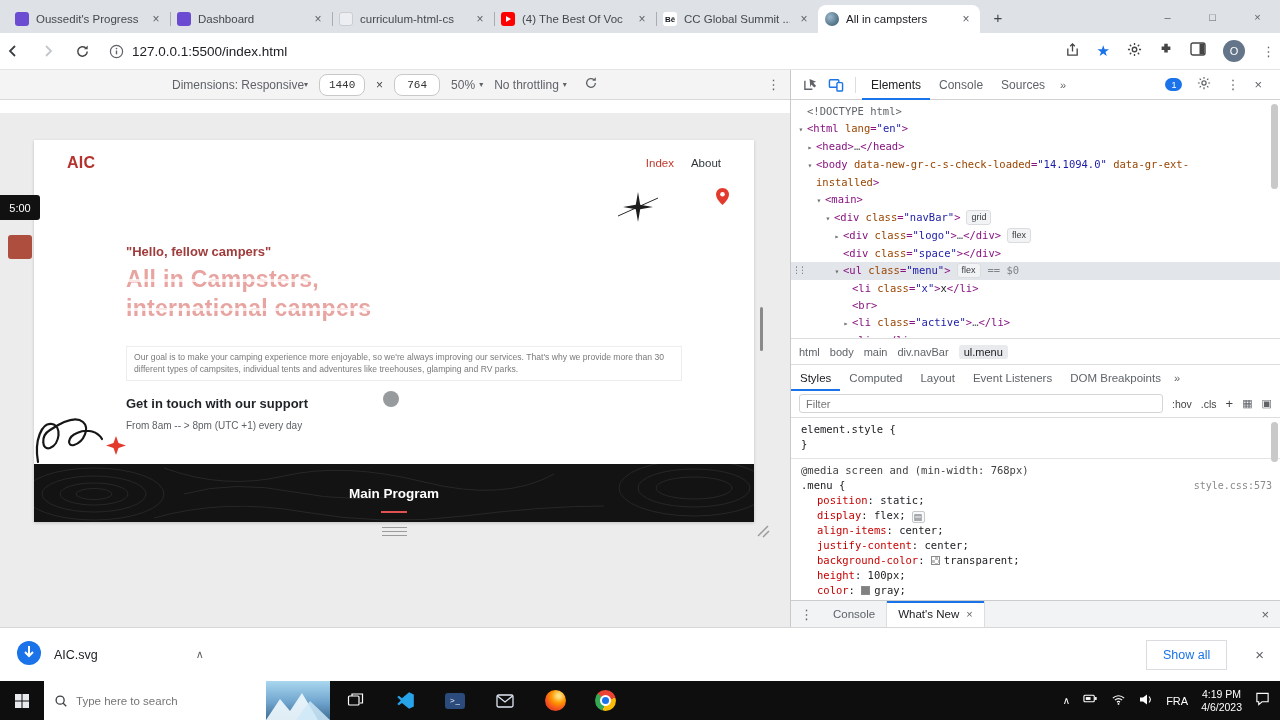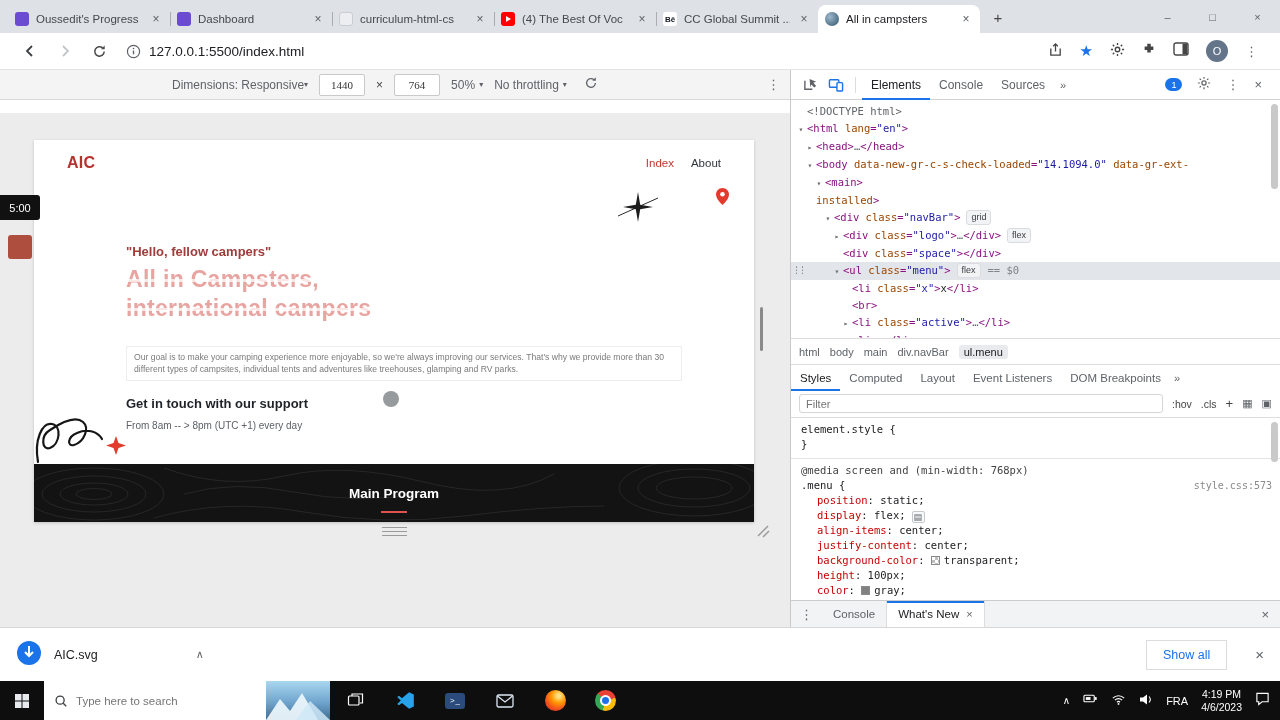--- a/index.html
+++ b/index.html
@@ -21,32 +21,32 @@
   .fav-doc{background:#eceef1;border:1px solid #c9cdd2}
   .fav-youtube{background:#f00}
   .fav-youtube::after{content:"";width:0;height:0;border-left:5px solid #fff;border-top:3px solid transparent;border-bottom:3px solid transparent;margin-left:1px}
   .fav-behance{background:#fff;color:#14191f;font-size:8px;font-weight:700}
   .fav-site{background:radial-gradient(circle at 35% 35%,#9db8cc,#2f5368);border-radius:50%}
   .newtab{width:24px;height:24px;margin:0 0 3px 6px;text-align:center;font-size:15px;color:#444;line-height:24px}
   .win-controls{position:absolute;right:0;top:0;height:33px;display:flex;align-items:center}
   .wc{width:45px;text-align:center;font-size:11px;color:#5f6368}
 
   
-  .addrbar{position:absolute;top:33px;left:0;right:0;height:37px;background:#fff;border-bottom:1px solid #e4e4e4;display:flex;align-items:center;padding:0 22px}
+  .addrbar{position:absolute;top:33px;left:0;right:0;height:37px;background:#fff;border-bottom:1px solid #e4e4e4;display:flex;align-items:center;padding:0 5px}
   .nav-ic{margin-right:19px;display:flex;align-items:center}
   .url{font-size:13.5px;color:#202124;margin-left:8px}
   .addr-right{margin-left:auto;display:flex;align-items:center;gap:17px}
   .star{color:#1a73e8;font-size:15px}
   .avatar{width:22px;height:22px;border-radius:50%;background:#64758a;color:#fff;font-size:11px;display:flex;align-items:center;justify-content:center}
 
   
   .dev-toolbar{position:absolute;top:70px;left:0;width:790px;height:30px;background:#f4f4f5;border-bottom:1px solid #d8d8d8;display:flex;align-items:center;gap:11px;font-size:12px;color:#444;padding-left:172px}
   .dim-label{color:#5f6368;display:flex;align-items:center;gap:0}
   .caret{font-size:8px;color:#5f6368}
-  .dim-input{width:46px;height:22px;border:1px solid #c9c9c9;border-radius:2px;background:#fff;font-size:11px;text-align:center;color:#333;font-family:Liberation Serif, serif}
+  .dim-input{width:46px;height:22px;border:1px solid #c9c9c9;border-radius:8px;background:#fff;font-size:11px;text-align:center;color:#333;font-family:Liberation Mono, monospace}
   .dd{display:flex;align-items:center;gap:4px;color:#5f6368}
   .tb-kebab{position:absolute;right:10px;top:8px}
 
   
   .canvas{position:absolute;top:100px;left:0;width:790px;height:527px;background:#ececec}
   .canvas-strip{position:absolute;top:0;left:0;right:0;height:13px;background:#fff}
   .page{position:absolute;left:34px;top:40px;width:720px;height:382px;background:#fff;box-shadow:0 1px 3px rgba(0,0,0,.18)}
   .page-nav{position:absolute;top:0;left:0;right:0;height:46px;display:flex;align-items:center;padding:0 33px}
   .logo{font-size:16px;font-weight:800;color:#b4332e;letter-spacing:.3px}
   .nav-links{margin-left:auto;display:flex;gap:17px;font-size:11.5px}
@@ -362,22 +362,22 @@
         <span class="glyph">⋮</span>
         <span class="glyph">×</span>
       </div>
     </div>
 
     <div class="dt-tree">
         <div class="tree-row" style="padding-left: 4px;"><span class="arrow"></span><span class="c-g">&lt;!DOCTYPE html&gt;</span></div>
         <div class="tree-row" style="padding-left: 4px;"><span class="arrow">▾</span><span class="c-t">&lt;html </span><span class="c-a">lang</span><span class="c-t">=</span><span class="c-v">"en"</span><span class="c-t">&gt;</span></div>
         <div class="tree-row" style="padding-left: 13px;"><span class="arrow">▸</span><span class="c-t">&lt;head&gt;</span><span class="c-g">…</span><span class="c-t">&lt;/head&gt;</span></div>
         <div class="tree-row" style="padding-left: 13px;"><span class="arrow">▾</span><span class="c-t">&lt;body </span><span class="c-a">data-new-gr-c-s-check-loaded</span><span class="c-t">=</span><span class="c-v">"14.1094.0"</span><span class="c-a"> data-gr-ext-</span></div>
+        <div class="tree-row" style="padding-left: 13px;"><span class="arrow"></span><span class="c-a">installed</span><span class="c-t">&gt;</span></div>
         <div class="tree-row" style="padding-left: 22px;"><span class="arrow">▾</span><span class="c-t">&lt;main&gt;</span></div>
-        <div class="tree-row" style="padding-left: 13px;"><span class="arrow"></span><span class="c-a">installed</span><span class="c-t">&gt;</span></div>
         <div class="tree-row" style="padding-left: 31px;"><span class="arrow">▾</span><span class="c-t">&lt;div </span><span class="c-a">class</span><span class="c-t">=</span><span class="c-v">"navBar"</span><span class="c-t">&gt;</span><span class="adorner">grid</span></div>
         <div class="tree-row" style="padding-left: 40px;"><span class="arrow">▸</span><span class="c-t">&lt;div </span><span class="c-a">class</span><span class="c-t">=</span><span class="c-v">"logo"</span><span class="c-t">&gt;</span><span class="c-g">…</span><span class="c-t">&lt;/div&gt;</span><span class="adorner">flex</span></div>
         <div class="tree-row" style="padding-left: 40px;"><span class="arrow"></span><span class="c-t">&lt;div </span><span class="c-a">class</span><span class="c-t">=</span><span class="c-v">"space"</span><span class="c-t">&gt;&lt;/div&gt;</span></div>
         <div class="tree-row selected" style="padding-left: 40px;"><span class="arrow">▾</span><span class="c-t">&lt;ul </span><span class="c-a">class</span><span class="c-t">=</span><span class="c-v">"menu"</span><span class="c-t">&gt;</span><span class="adorner">flex</span><span class="dim">== $0</span></div>
         <div class="tree-row" style="padding-left: 49px;"><span class="arrow"></span><span class="c-t">&lt;li </span><span class="c-a">class</span><span class="c-t">=</span><span class="c-v">"x"</span><span class="c-t">&gt;</span><span class="c-x">x</span><span class="c-t">&lt;/li&gt;</span></div>
         <div class="tree-row" style="padding-left: 49px;"><span class="arrow"></span><span class="c-t">&lt;br&gt;</span></div>
         <div class="tree-row" style="padding-left: 49px;"><span class="arrow">▸</span><span class="c-t">&lt;li </span><span class="c-a">class</span><span class="c-t">=</span><span class="c-v">"active"</span><span class="c-t">&gt;</span><span class="c-g">…</span><span class="c-t">&lt;/li&gt;</span></div>
         <div class="tree-row" style="padding-left: 49px;"><span class="arrow">▸</span><span class="c-t">&lt;li&gt;</span><span class="c-g">…</span><span class="c-t">&lt;/li&gt;</span></div>
       </div>
     <div class="dt-scroll1"></div>

